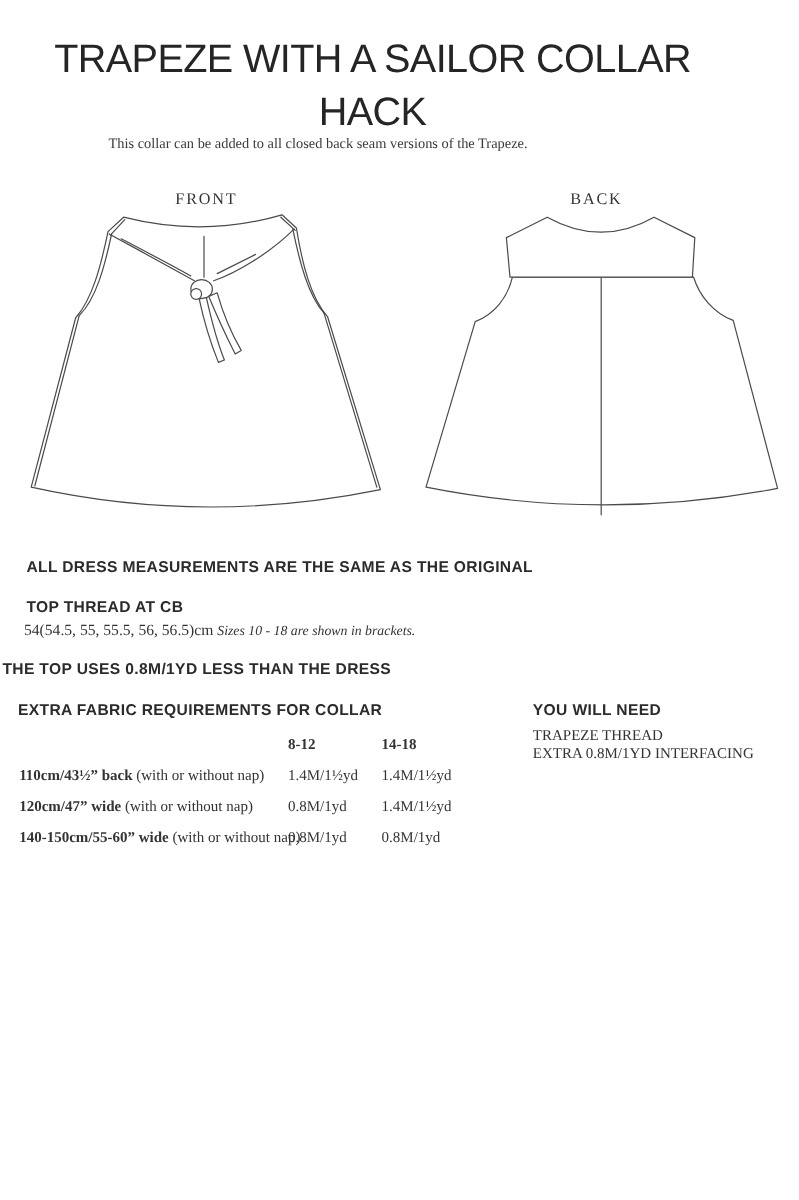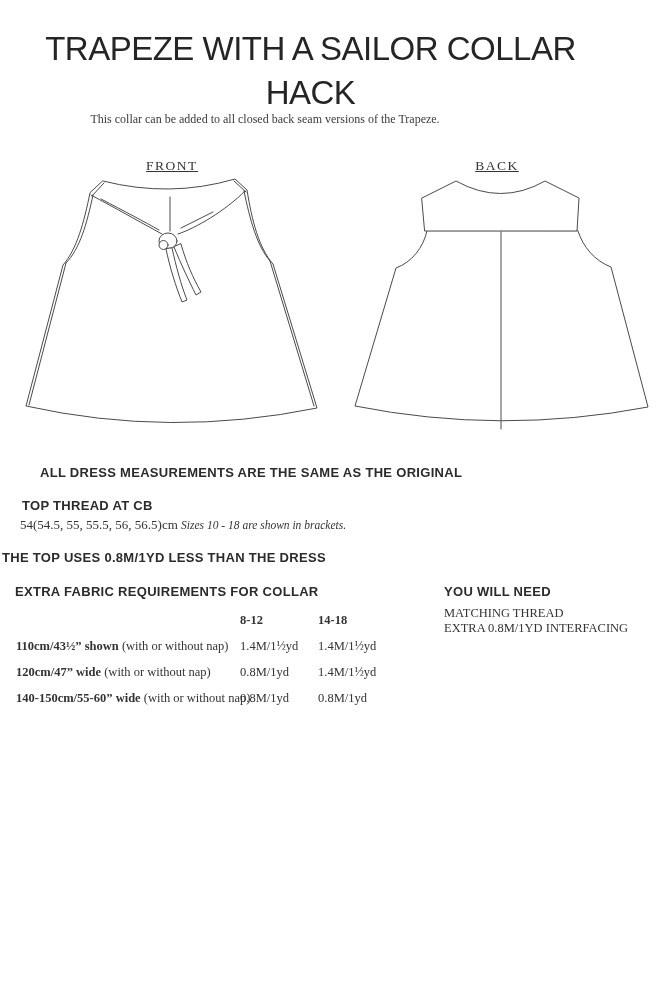--- a/index.html
+++ b/index.html
@@ -14,21 +14,21 @@
     font-size:33px;line-height:44px;letter-spacing:-0.5px;
     color:#252525;font-weight:400;
   }
   .subtitle{
     left:0;top:112px;width:530px;text-align:center;
     font-family:"Liberation Serif",serif;font-size:12px;color:#3a3a3a;
   }
   
   .view-label{
     font-family:"Liberation Serif",serif;font-size:13.5px;letter-spacing:1.5px;
-    color:#333;text-align:center;width:200px;top:158px;text-decoration:underline;
+    color:#333;text-align:center;width:200px;top:158px;
   }
   #front-label{left:72px;}
   #back-label{left:397px;}
   
   .h-bold{
     font-weight:bold;font-size:13px;letter-spacing:0.3px;color:#2b2b2b;white-space:nowrap;
   }
   .serif{font-family:"Liberation Serif",serif;color:#333;}
   .measure-line{left:20px;top:517px;font-size:13px;white-space:nowrap;}
   .measure-note{font-style:italic;font-size:11.5px;}
@@ -104,48 +104,48 @@
         C595,261 583,247 578,231
         Z"></path>
 
       <path d="M501,232 L501,429"></path>
 
       <path fill="#ffffff" d="M422,198 L456,181 Q501,206 545,181 L579,198 L577,231 L425,231 Z"></path>
     </g>
   </g>
 </svg>
 
-<div class="abs h-bold" style="left:22px;top:465px;margin-left:18px;">ALL DRESS MEASUREMENTS ARE THE SAME AS THE ORIGINAL</div>
+<div class="abs h-bold" style="left:22px;top:465px;">ALL DRESS MEASUREMENTS ARE THE SAME AS THE ORIGINAL</div>
 
 <div class="abs h-bold" style="left:22px;top:498px;">TOP THREAD AT CB</div>
 
 <div class="abs serif measure-line">
   <span>54(54.5, 55, 55.5, 56, 56.5)cm</span>
   <span class="measure-note">Sizes 10 - 18 are shown in brackets.</span>
 </div>
 
 <div class="abs h-bold" style="left:2px;top:550px;">THE TOP USES 0.8M/1YD LESS THAN THE DRESS</div>
 
 <div class="abs h-bold" style="left:15px;top:584px;">EXTRA FABRIC REQUIREMENTS FOR COLLAR</div>
 
 <div class="abs h-bold" style="left:444px;top:584px;">YOU WILL NEED</div>
 
 <div class="abs serif ywn-items">
-  <div>MATCHING THREAD</div>
+  <div>TRAPEZE THREAD</div>
   <div>EXTRA 0.8M/1YD INTERFACING</div>
 </div>
 
 <div class="abs fabric-table">
 
   <div class="cell"></div>
   <div class="cell colhead">8-12</div>
   <div class="cell colhead">14-18</div>
 
   <div class="cell rowlabel">
-    <b>110cm/43½” shown</b>
+    <b>110cm/43½” back</b>
     <span>(with or without nap)</span>
   </div>
   <div class="cell">1.4M/1½yd</div>
   <div class="cell">1.4M/1½yd</div>
 
   <div class="cell rowlabel">
     <b>120cm/47” wide</b>
     <span>(with or without nap)</span>
   </div>
   <div class="cell">0.8M/1yd</div>

